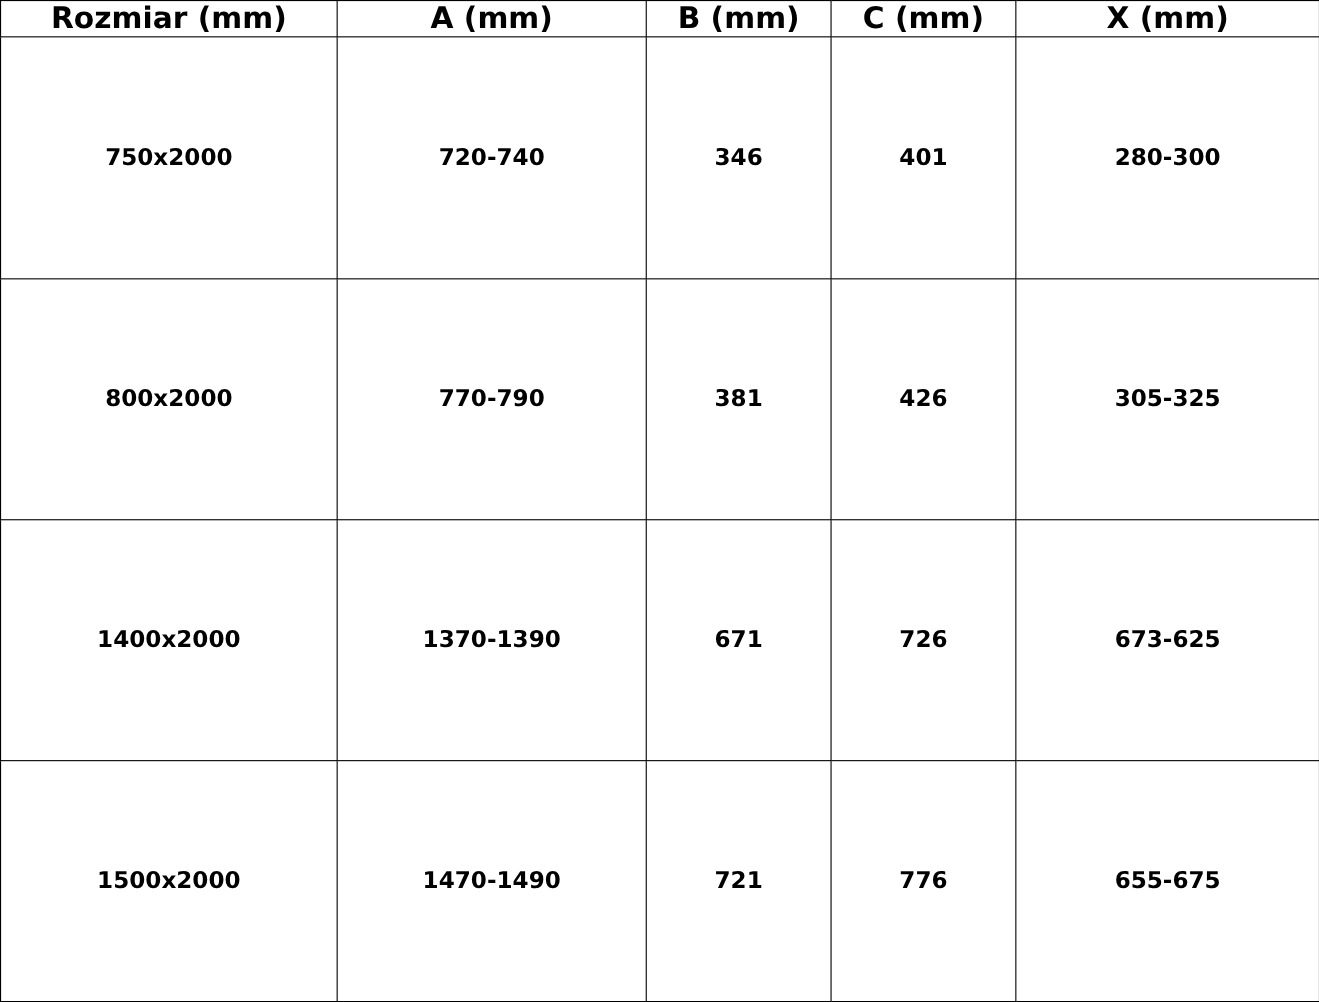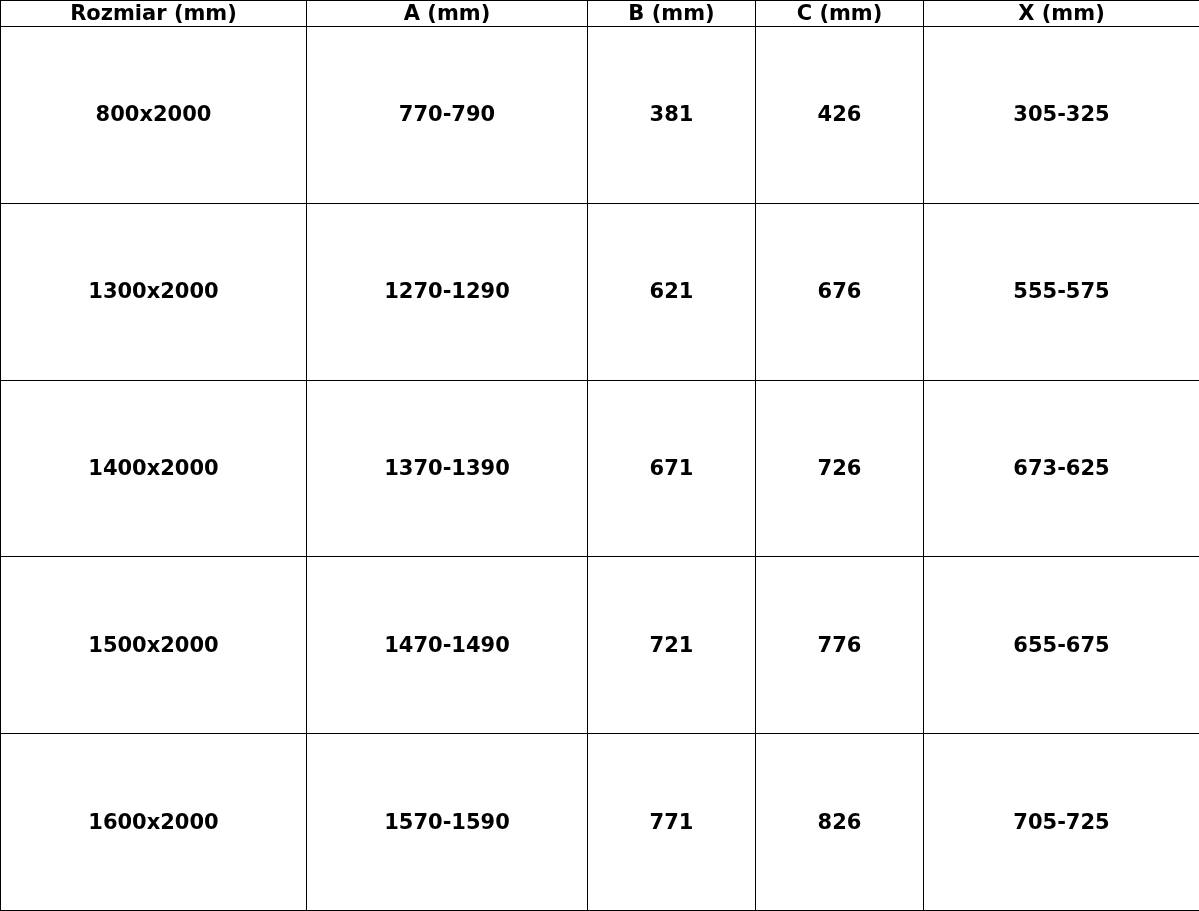--- a/index.html
+++ b/index.html
@@ -30,21 +30,21 @@
     border: 1px solid #000000;
     text-align: center;
     vertical-align: middle;
     font-weight: bold;
     font-size: 21px;
     padding: 0;
     line-height: 1.2;
     white-space: nowrap;
   }
   table.size-table th {
-    font-size: 21px;
+    font-size: 27px;
   }
   
   col.c0 { width: 306px; }
   col.c1 { width: 281px; }
   col.c2 { width: 168px; }
   col.c3 { width: 168px; }
   col.c4 { width: 276px; }
 </style>
 </head>
 <body>
@@ -62,49 +62,42 @@
       <tr>
         <th>Rozmiar (mm)</th>
         <th>A (mm)</th>
         <th>B (mm)</th>
         <th>C (mm)</th>
         <th>X (mm)</th>
       </tr>
     </thead>
     <tbody>
       <tr>
+        <td>750x2000</td>
+        <td>720-740</td>
+        <td>346</td>
+        <td>401</td>
+        <td>280-300</td>
+      </tr>
+      <tr>
         <td>800x2000</td>
         <td>770-790</td>
         <td>381</td>
         <td>426</td>
         <td>305-325</td>
-      </tr>
-      <tr>
-        <td>1300x2000</td>
-        <td>1270-1290</td>
-        <td>621</td>
-        <td>676</td>
-        <td>555-575</td>
       </tr>
       <tr>
         <td>1400x2000</td>
         <td>1370-1390</td>
         <td>671</td>
         <td>726</td>
         <td>673-625</td>
       </tr>
       <tr>
         <td>1500x2000</td>
         <td>1470-1490</td>
         <td>721</td>
         <td>776</td>
         <td>655-675</td>
       </tr>
-      <tr>
-        <td>1600x2000</td>
-        <td>1570-1590</td>
-        <td>771</td>
-        <td>826</td>
-        <td>705-725</td>
-      </tr>
     </tbody>
   </table>
 </div>
 
 </body></html>

